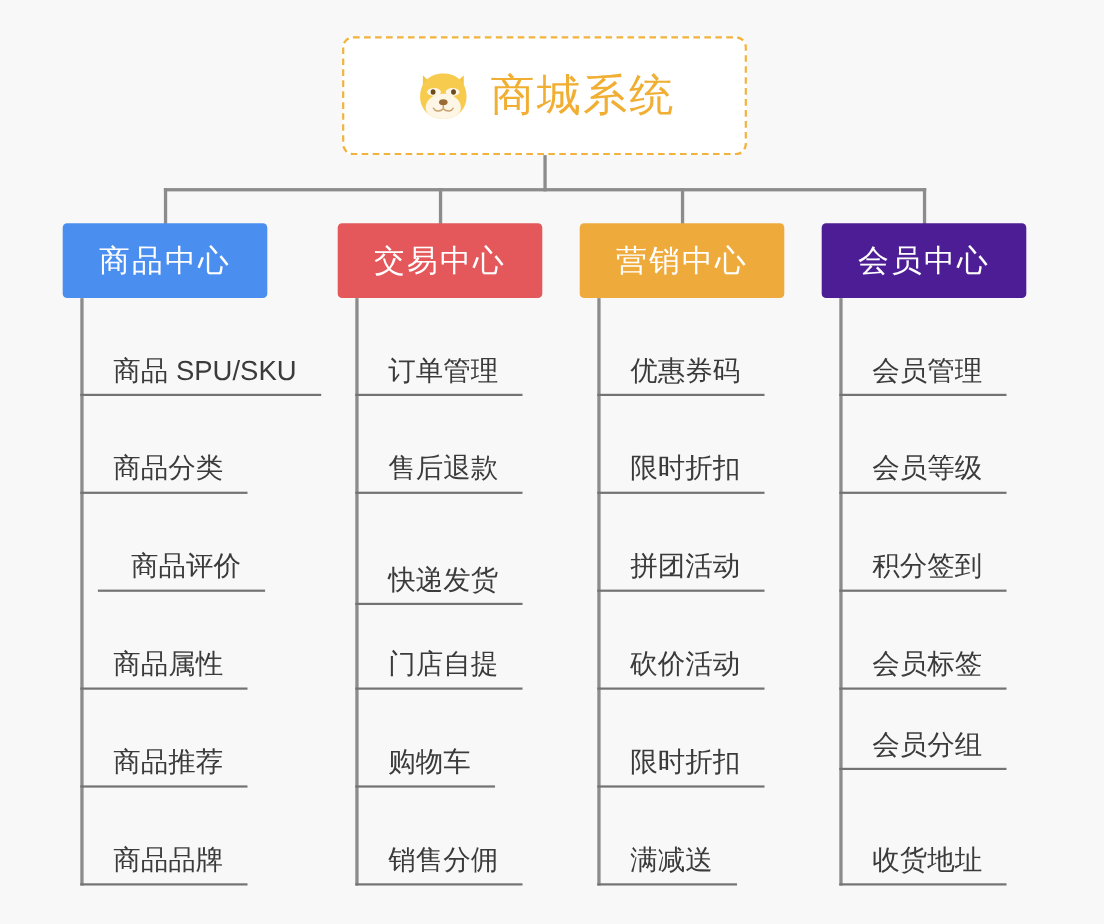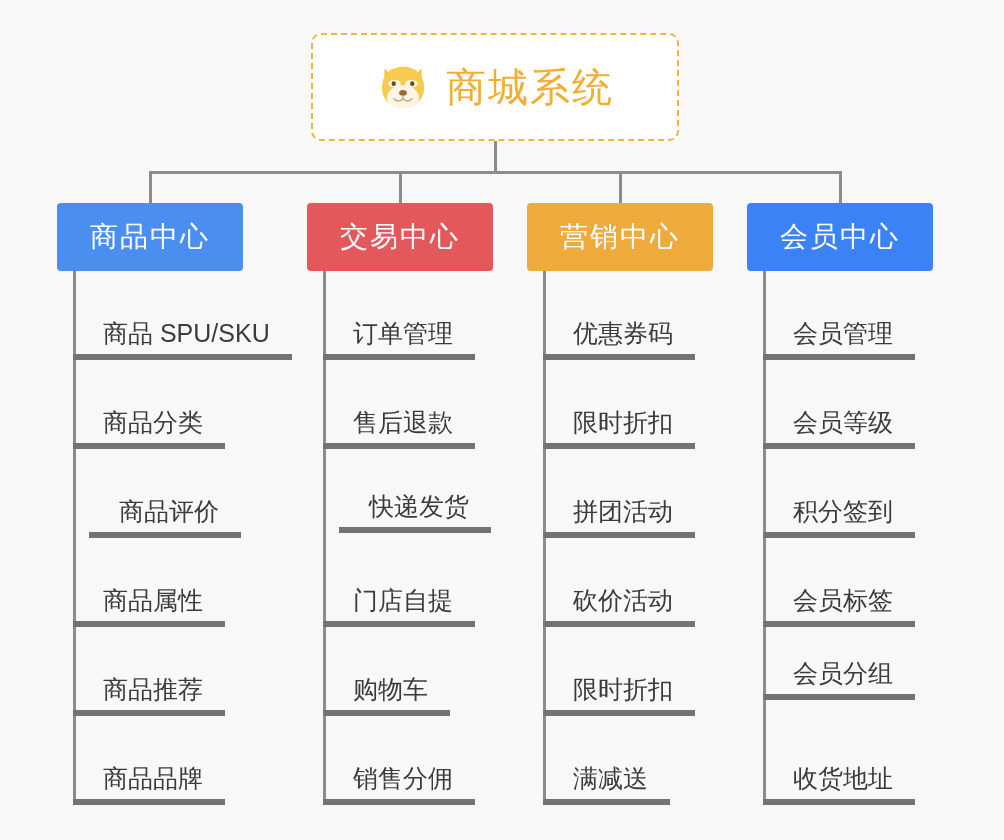--- a/index.html
+++ b/index.html
@@ -93,21 +93,21 @@
     position: absolute;
     height: 89px;
     box-sizing: border-box;
     display: flex;
     align-items: flex-end;
     justify-content: flex-start;
   }
   .leaf-label {
     display: inline-block;
     padding: 0 22px 7px 30px;
-    border-bottom: 6px solid #737373;
+    border-bottom: 2px solid #737373;
     font-size: 25px;
     line-height: 1.1;
     color: #3b3b3b;
     white-space: nowrap;
   }
 </style>
 </head>
 <body style="background: rgb(248, 248, 248);">
 
 <div id="mindmap">
@@ -165,21 +165,21 @@
   <div class="column" style="left:307px; width:186px;">
     <div class="cat-header" style="width: 186px; background: rgb(228, 88, 91);">交易中心</div>
     <div class="leaf-list" style="height:534px;">
       <div class="trunk" style="left: 16px; height: 534px; background: rgb(140, 140, 140);"></div>
       <div class="leaf" style="left:16px; top:0px;">
         <span class="leaf-label">订单管理</span>
       </div>
       <div class="leaf" style="left:16px; top:89px;">
         <span class="leaf-label">售后退款</span>
       </div>
-      <div class="leaf" style="left:16px; top:173px;padding-left:16px;">
+      <div class="leaf" style="left:16px; top:190px;">
         <span class="leaf-label">快递发货</span>
       </div>
       <div class="leaf" style="left:16px; top:267px;">
         <span class="leaf-label">门店自提</span>
       </div>
       <div class="leaf" style="left:16px; top:356px;">
         <span class="leaf-label">购物车</span>
       </div>
       <div class="leaf" style="left:16px; top:445px;">
         <span class="leaf-label">销售分佣</span>
@@ -206,21 +206,21 @@
       <div class="leaf" style="left:16px; top:356px;">
         <span class="leaf-label">限时折扣</span>
       </div>
       <div class="leaf" style="left:16px; top:445px;">
         <span class="leaf-label">满减送</span>
       </div>
     </div>
   </div>
 
   <div class="column" style="left:747px; width:186px;">
-    <div class="cat-header" style="width: 186px; background: #3b82f6;">会员中心</div>
+    <div class="cat-header" style="width: 186px; background: #4c1d95;">会员中心</div>
     <div class="leaf-list" style="height:534px;">
       <div class="trunk" style="left: 16px; height: 534px; background: rgb(140, 140, 140);"></div>
       <div class="leaf" style="left:16px; top:0px;">
         <span class="leaf-label">会员管理</span>
       </div>
       <div class="leaf" style="left:16px; top:89px;">
         <span class="leaf-label">会员等级</span>
       </div>
       <div class="leaf" style="left:16px; top:178px;">
         <span class="leaf-label">积分签到</span>

